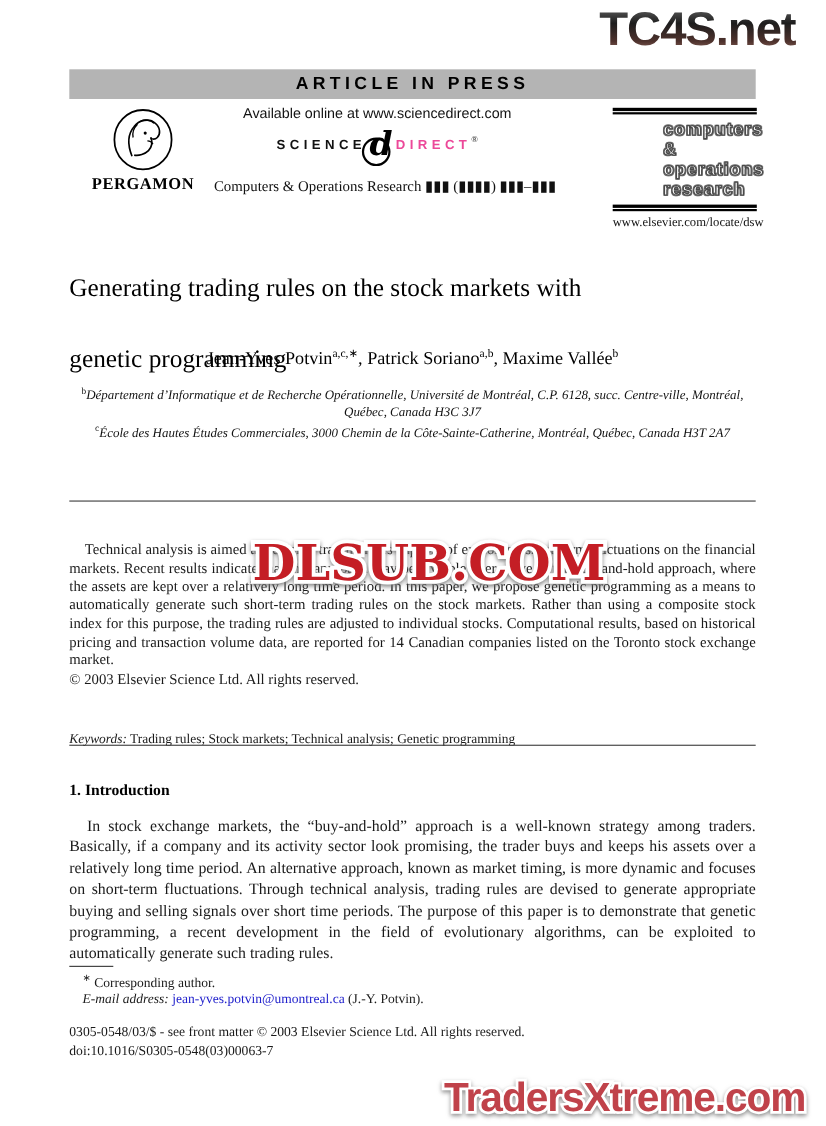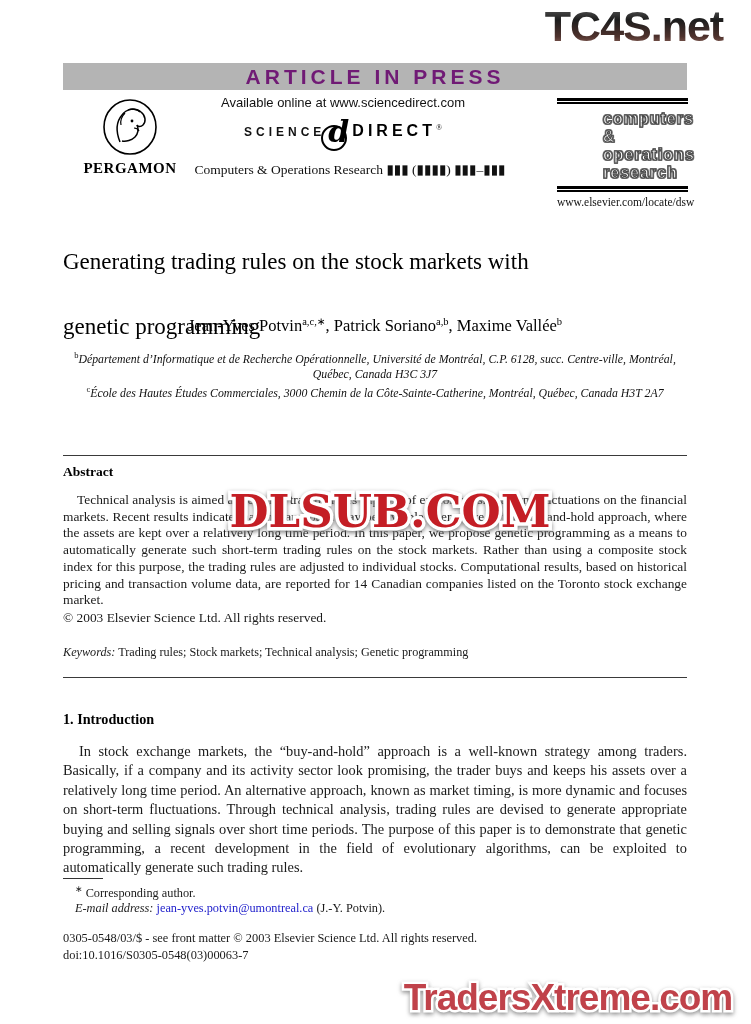--- a/index.html
+++ b/index.html
@@ -10,22 +10,22 @@
     font-family:"Liberation Serif", serif; color:#1a1a1a;
   }
   .abs { position:absolute; }
 
   
   .banner {
     left:63px; top:63px; width:624px; height:27px;
     background:#b4b4b4; display:flex; align-items:center; justify-content:center;
   }
   .banner span {
-    font-family:"Liberation Sans", sans-serif; font-weight:bold; font-size:21px;
-    color:#701a75; letter-spacing:4px;
+    font-family:"Liberation Sans", sans-serif; font-weight:bold; font-size:16px;
+    color:#000000; letter-spacing:4px;
   }
   .avail {
     left:63px; top:95px; width:560px; text-align:center;
     font-family:"Liberation Sans", sans-serif; font-size:13px; color:#111;
   }
   .sdlogo {
     left:63px; top:117px; width:560px; text-align:center; height:36px;
   }
   .sd-science {
     font-family:"Liberation Sans", sans-serif; font-weight:bold; font-size:12px;
@@ -34,22 +34,22 @@
   .sd-d {
     display:inline-block; position:relative;
     font-family:"DejaVu Serif", serif; font-style:italic; font-weight:bold;
     font-size:30px; color:#000; margin:0 3px; line-height:30px;
   }
   .sd-d::before {
     content:""; position:absolute; left:-7px; top:8px; width:22px; height:22px;
     border:2px solid #000; border-radius:50%;
   }
   .sd-direct {
-    font-family:"Liberation Sans", sans-serif; font-weight:bold; font-size:16px;
-    letter-spacing:4px; color:#000000; vertical-align:6px;
+    font-family:"Liberation Sans", sans-serif; font-weight:bold; font-size:12px;
+    letter-spacing:4px; color:#ec4899; vertical-align:6px;
   }
   .sd-reg { font-size:8px; vertical-align:12px; color:#111; }
   .pergamon { left:70px; top:98px; width:120px; text-align:center; }
   .pergamon svg { display:block; margin:0 auto; }
   .pergamon-name {
     margin-top:2px; font-weight:bold; font-size:15px; letter-spacing:0.5px; color:#000;
   }
   .jref {
     left:140px; top:161px; width:420px; text-align:center;
     font-size:13.5px; color:#111;
@@ -75,21 +75,21 @@
   .affils { left:63px; top:348px; width:624px; text-align:center;
             font-style:italic; font-size:11.8px; line-height:15px; color:#111; }
   .affils sup { font-size:8.5px; font-style:normal; }
   .rule { left:63px; width:624px; border-top:1px solid #3a3a3a; }
   .rule-abs-top { top:455px; }
   .rule-kw { top:677px; }
   .abstract-h { left:63px; top:464px; width:624px; font-weight:bold; font-size:13.5px; color:#000; }
   .abstract-p { left:63px; top:492px; width:624px; font-size:13.4px; line-height:16.7px;
                 text-align:justify; text-indent:14px; }
   .abstract-c { left:63px; top:610px; width:624px; font-size:13.4px; }
-  .keywords { left:63px; top:645px; width:624px; font-size:12.2px; }
+  .keywords { left:63px; top:664px; width:624px; font-size:12.2px; }
   .keywords .kw-label { font-style:italic; }
   .section-h { left:63px; top:711px; width:624px; font-weight:bold; font-size:14.2px; color:#000; }
   .intro-p { left:63px; top:742px; width:624px; font-size:14.4px; line-height:19.4px;
              text-align:justify; text-indent:16px; }
 
   
   .fn-rule { left:63px; top:878px; width:40px; border-top:1px solid #333; }
   .fn1 { left:75px; top:884px; width:600px; font-size:12.3px; }
   .fn1 sup { font-size:9px; }
   .fn2 { left:75px; top:901px; width:600px; font-size:12.3px; }
@@ -161,21 +161,20 @@
     <span><span>Patrick Soriano</span><sup>a,b</sup></span><span>, </span>
     <span><span>Maxime Vallée</span><sup>b</sup></span>
   </div>
 
   <div class="abs affils">
     <div><sup>b</sup><span>Département d’Informatique et de Recherche Opérationnelle, Université de Montréal, C.P. 6128, succ. Centre-ville, Montréal, Québec, Canada H3C 3J7</span></div>
     <div><sup>c</sup><span>École des Hautes Études Commerciales, 3000 Chemin de la Côte-Sainte-Catherine, Montréal, Québec, Canada H3T 2A7</span></div>
   </div>
 
   <div class="abs rule rule-abs-top"></div>
-  <div class="abs abstract-h">Abstract</div>
   <p class="abs abstract-p">Technical analysis is aimed at devising trading rules capable of exploiting short-term fluctuations on the financial markets. Recent results indicate that this approach may be a viable alternative to the buy-and-hold approach, where the assets are kept over a relatively long time period. In this paper, we propose genetic programming as a means to automatically generate such short-term trading rules on the stock markets. Rather than using a composite stock index for this purpose, the trading rules are adjusted to individual stocks. Computational results, based on historical pricing and transaction volume data, are reported for 14 Canadian companies listed on the Toronto stock exchange market.</p>
   <div class="abs abstract-c">© 2003 Elsevier Science Ltd. All rights reserved.</div>
 
   <div class="abs keywords">
     <span class="kw-label">Keywords:</span>
     <span>Trading rules; Stock markets; Technical analysis; Genetic programming</span>
   </div>
   <div class="abs rule rule-kw"></div>
 
   <div class="abs section-h">1. Introduction</div>

